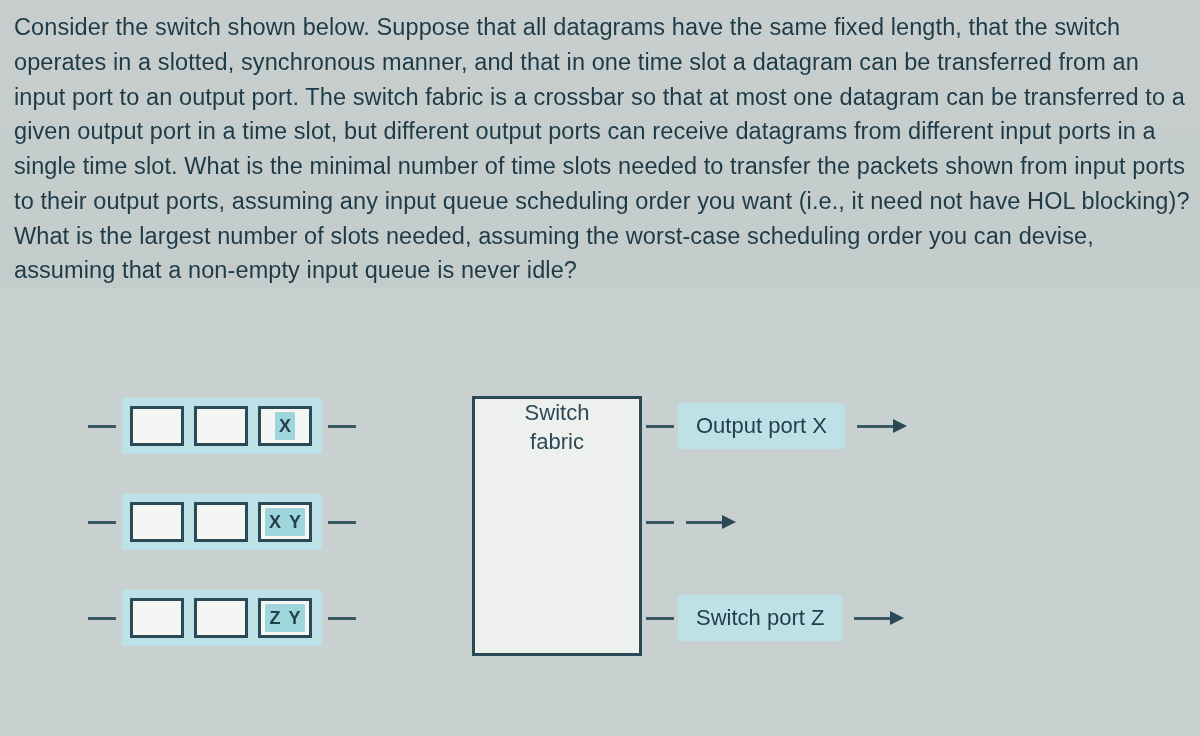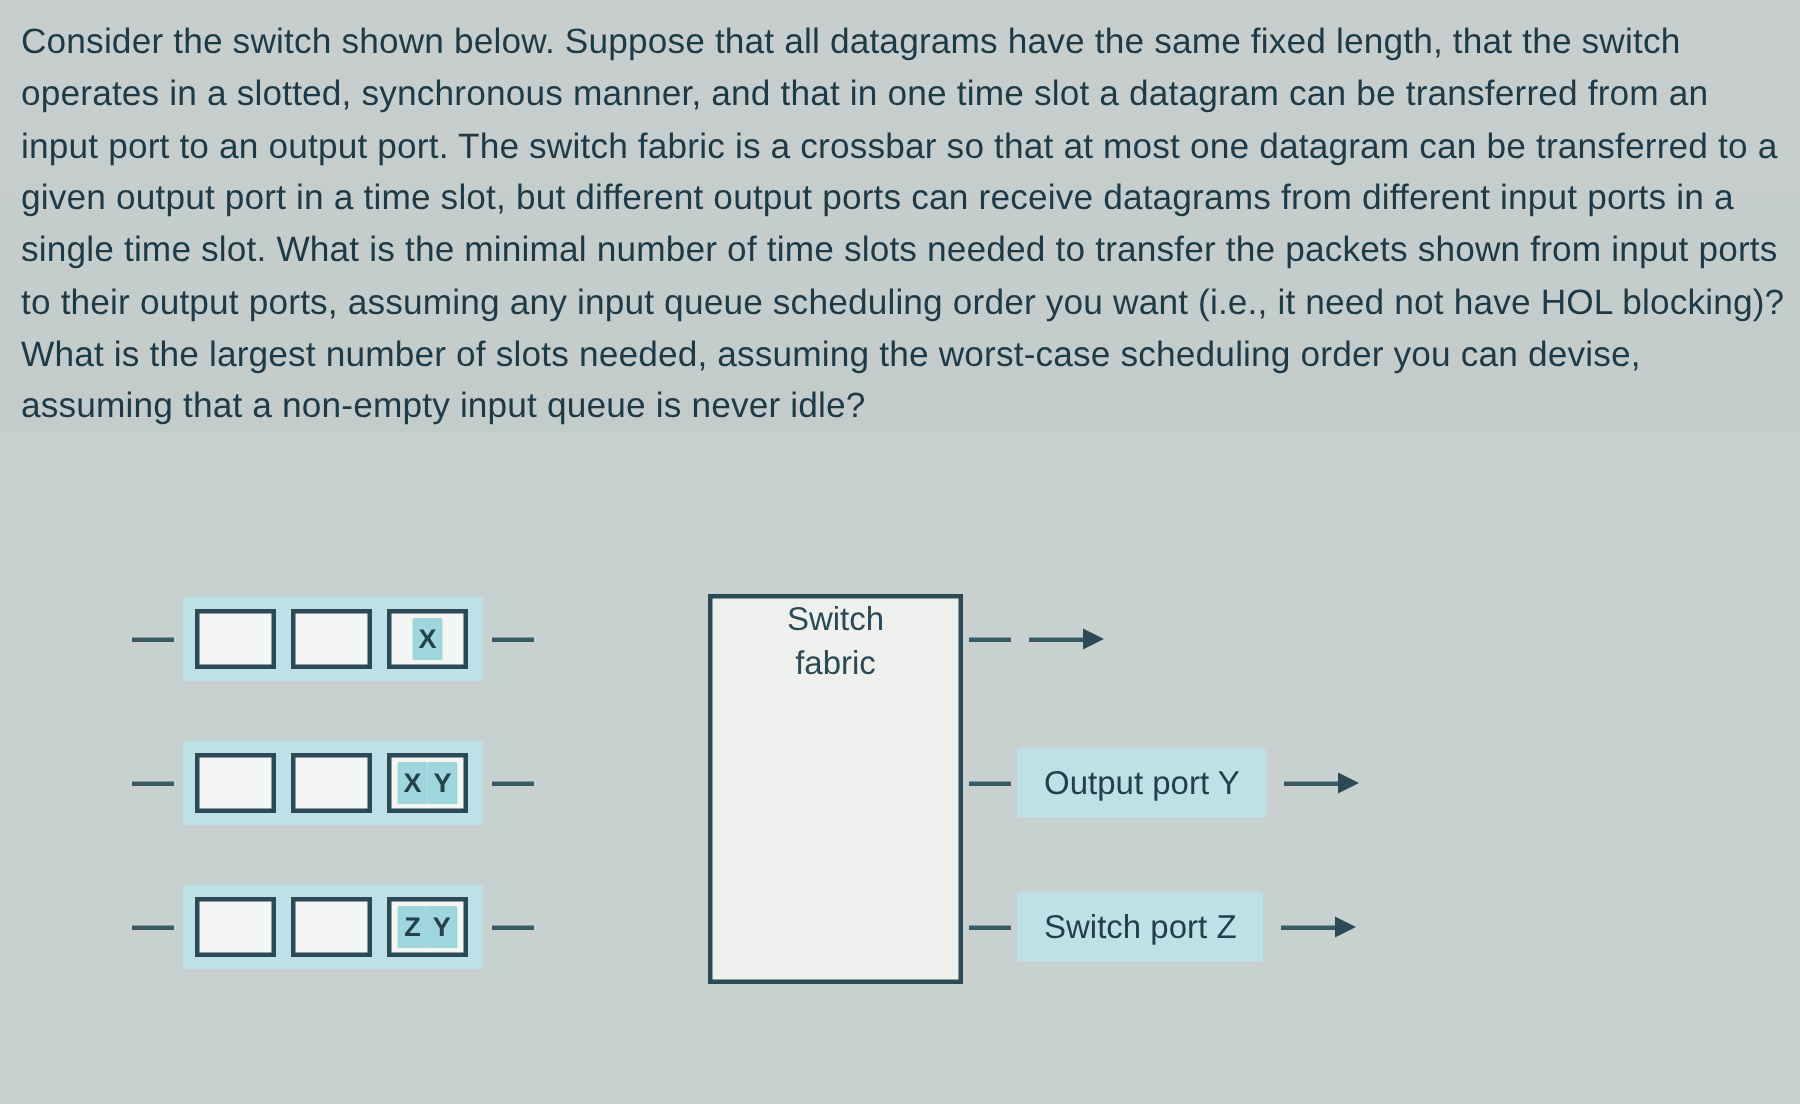--- a/index.html
+++ b/index.html
@@ -186,28 +186,28 @@
 </div>
 
 <div class="fabric-wrap">
   <div class="fabric-label">Switch</div>
   <div class="fabric-label">fabric</div>
 </div>
 
 <div class="outputs">
   <div class="out-row">
     <div class="out-conn"></div>
+    <div class="out-label">Output port X</div>
     <div class="arrow">
       <div class="arrow-line"></div>
         <div class="arrow-head"></div>
     </div>
   </div>
   <div class="out-row">
     <div class="out-conn"></div>
-    <div class="out-label">Output port Y</div>
     <div class="arrow">
       <div class="arrow-line"></div>
         <div class="arrow-head"></div>
     </div>
   </div>
   <div class="out-row">
     <div class="out-conn"></div>
     <div class="out-label">Switch port Z</div>
     <div class="arrow">
       <div class="arrow-line"></div>

